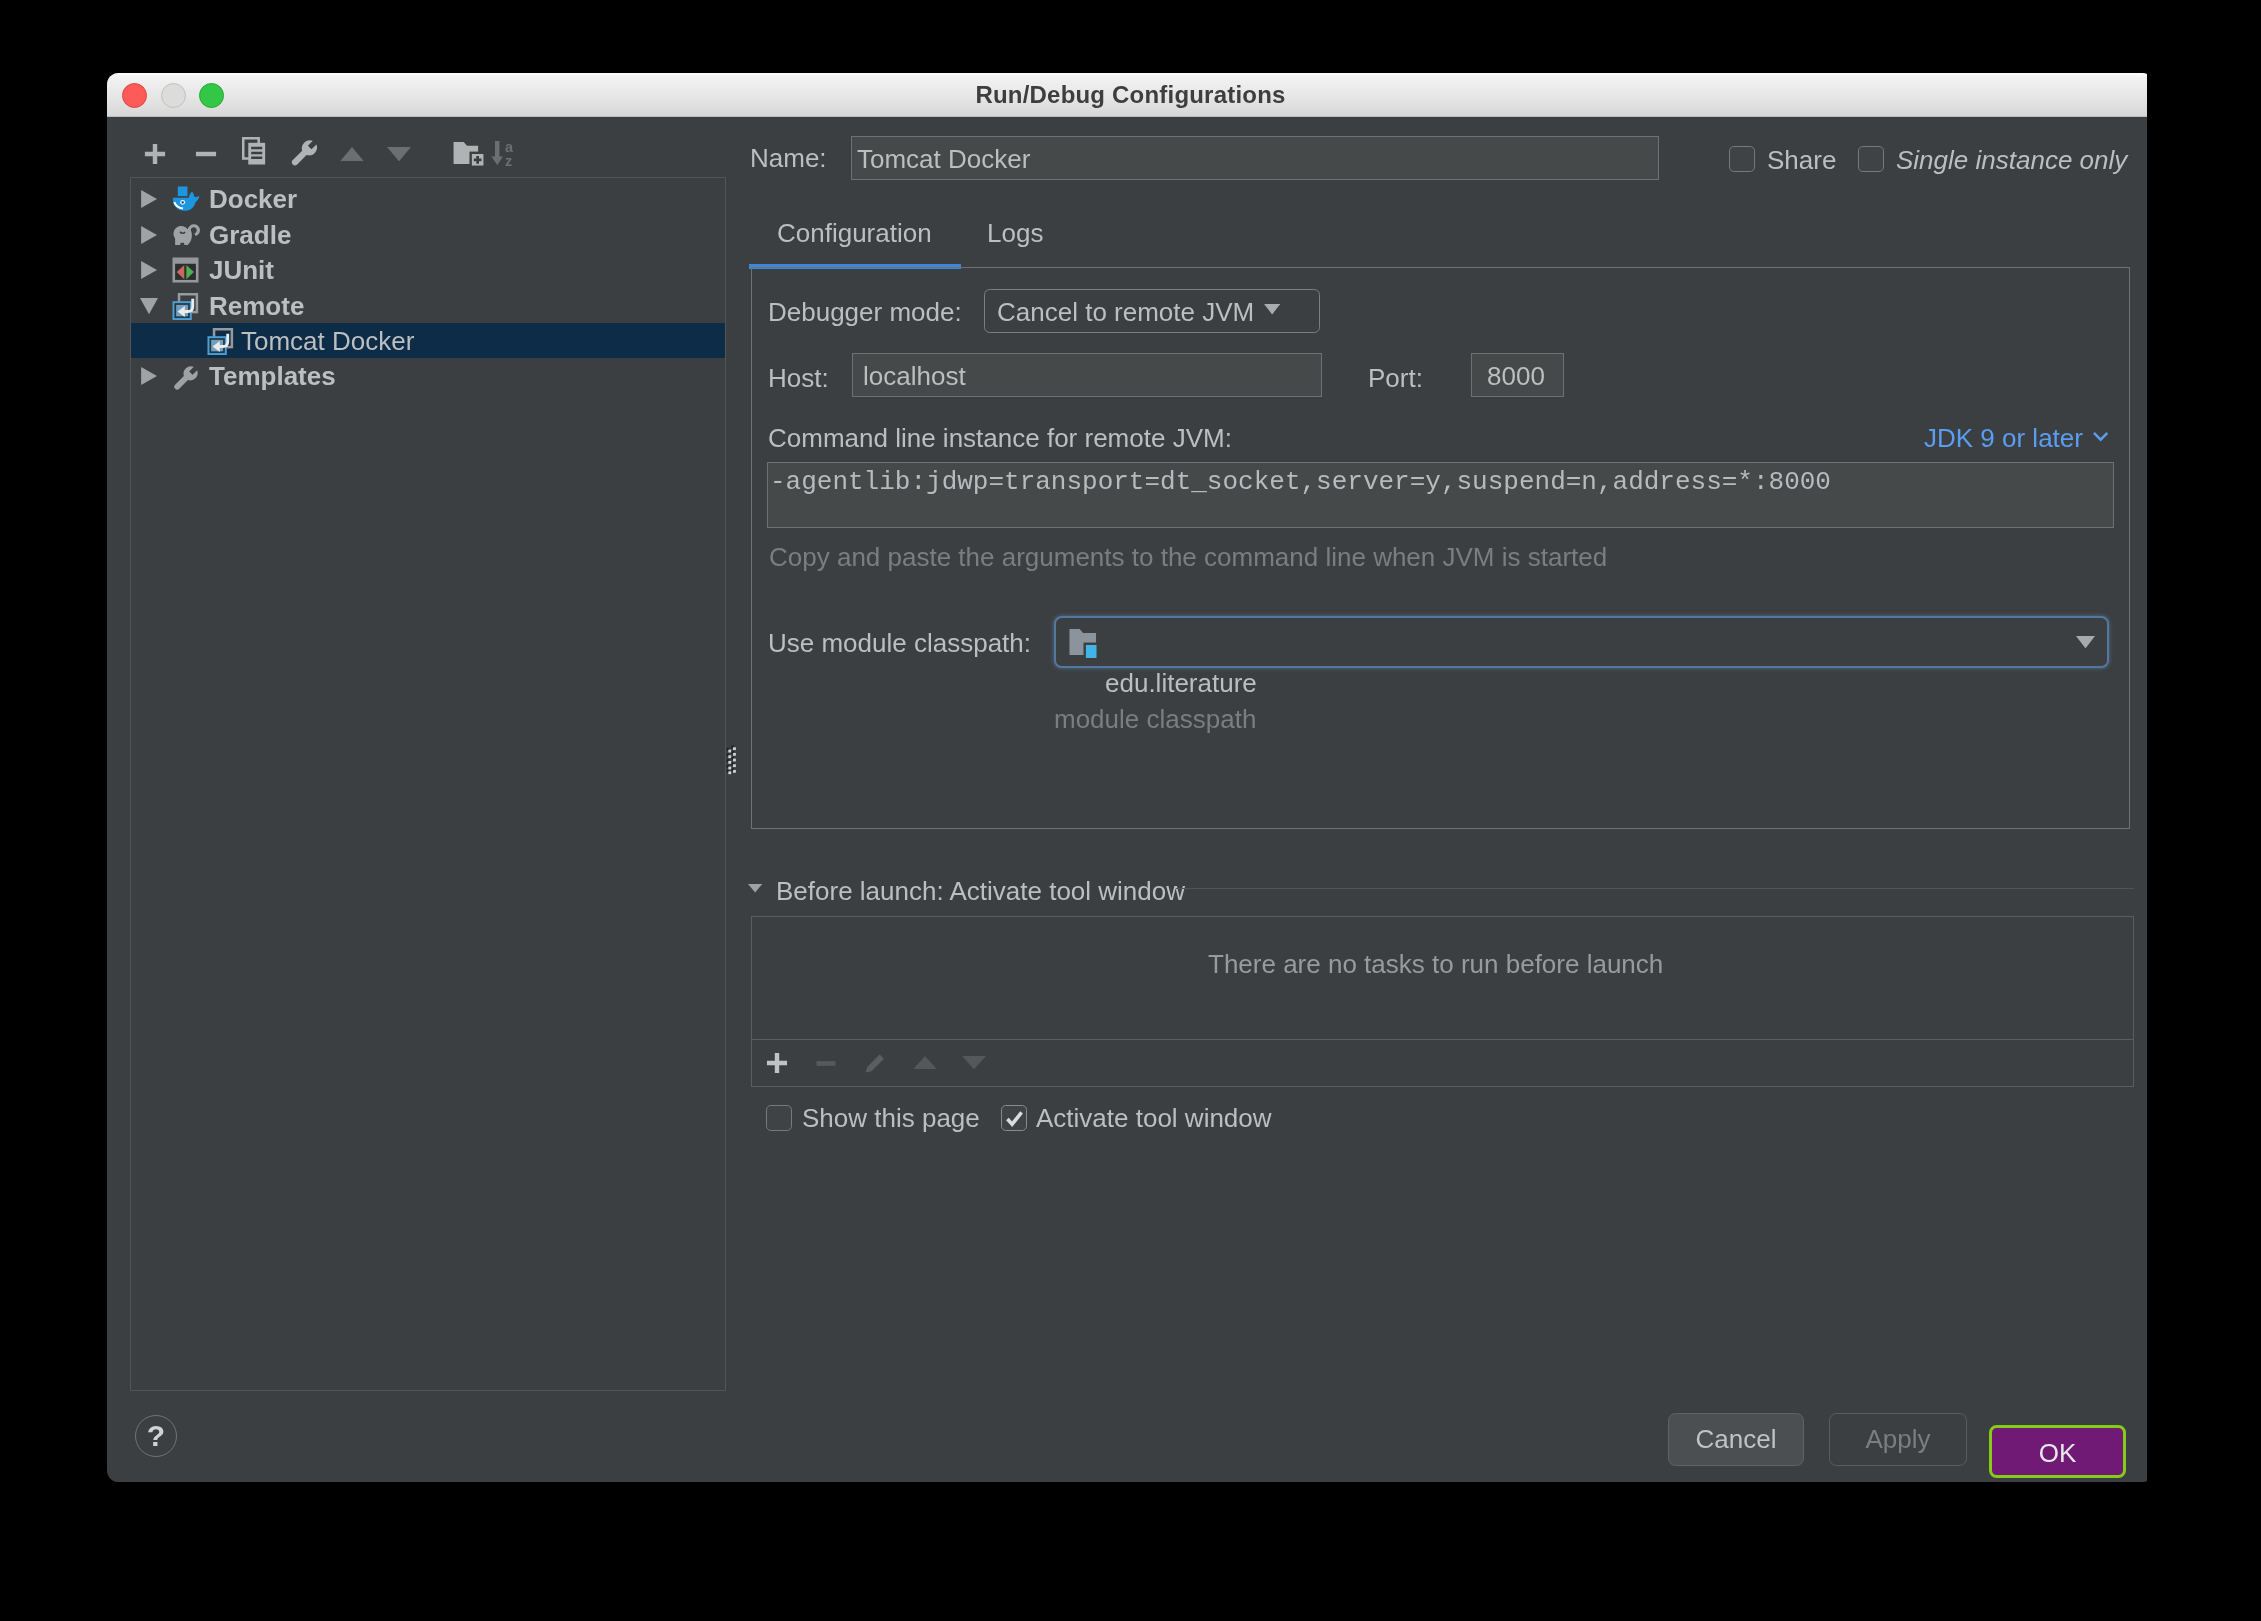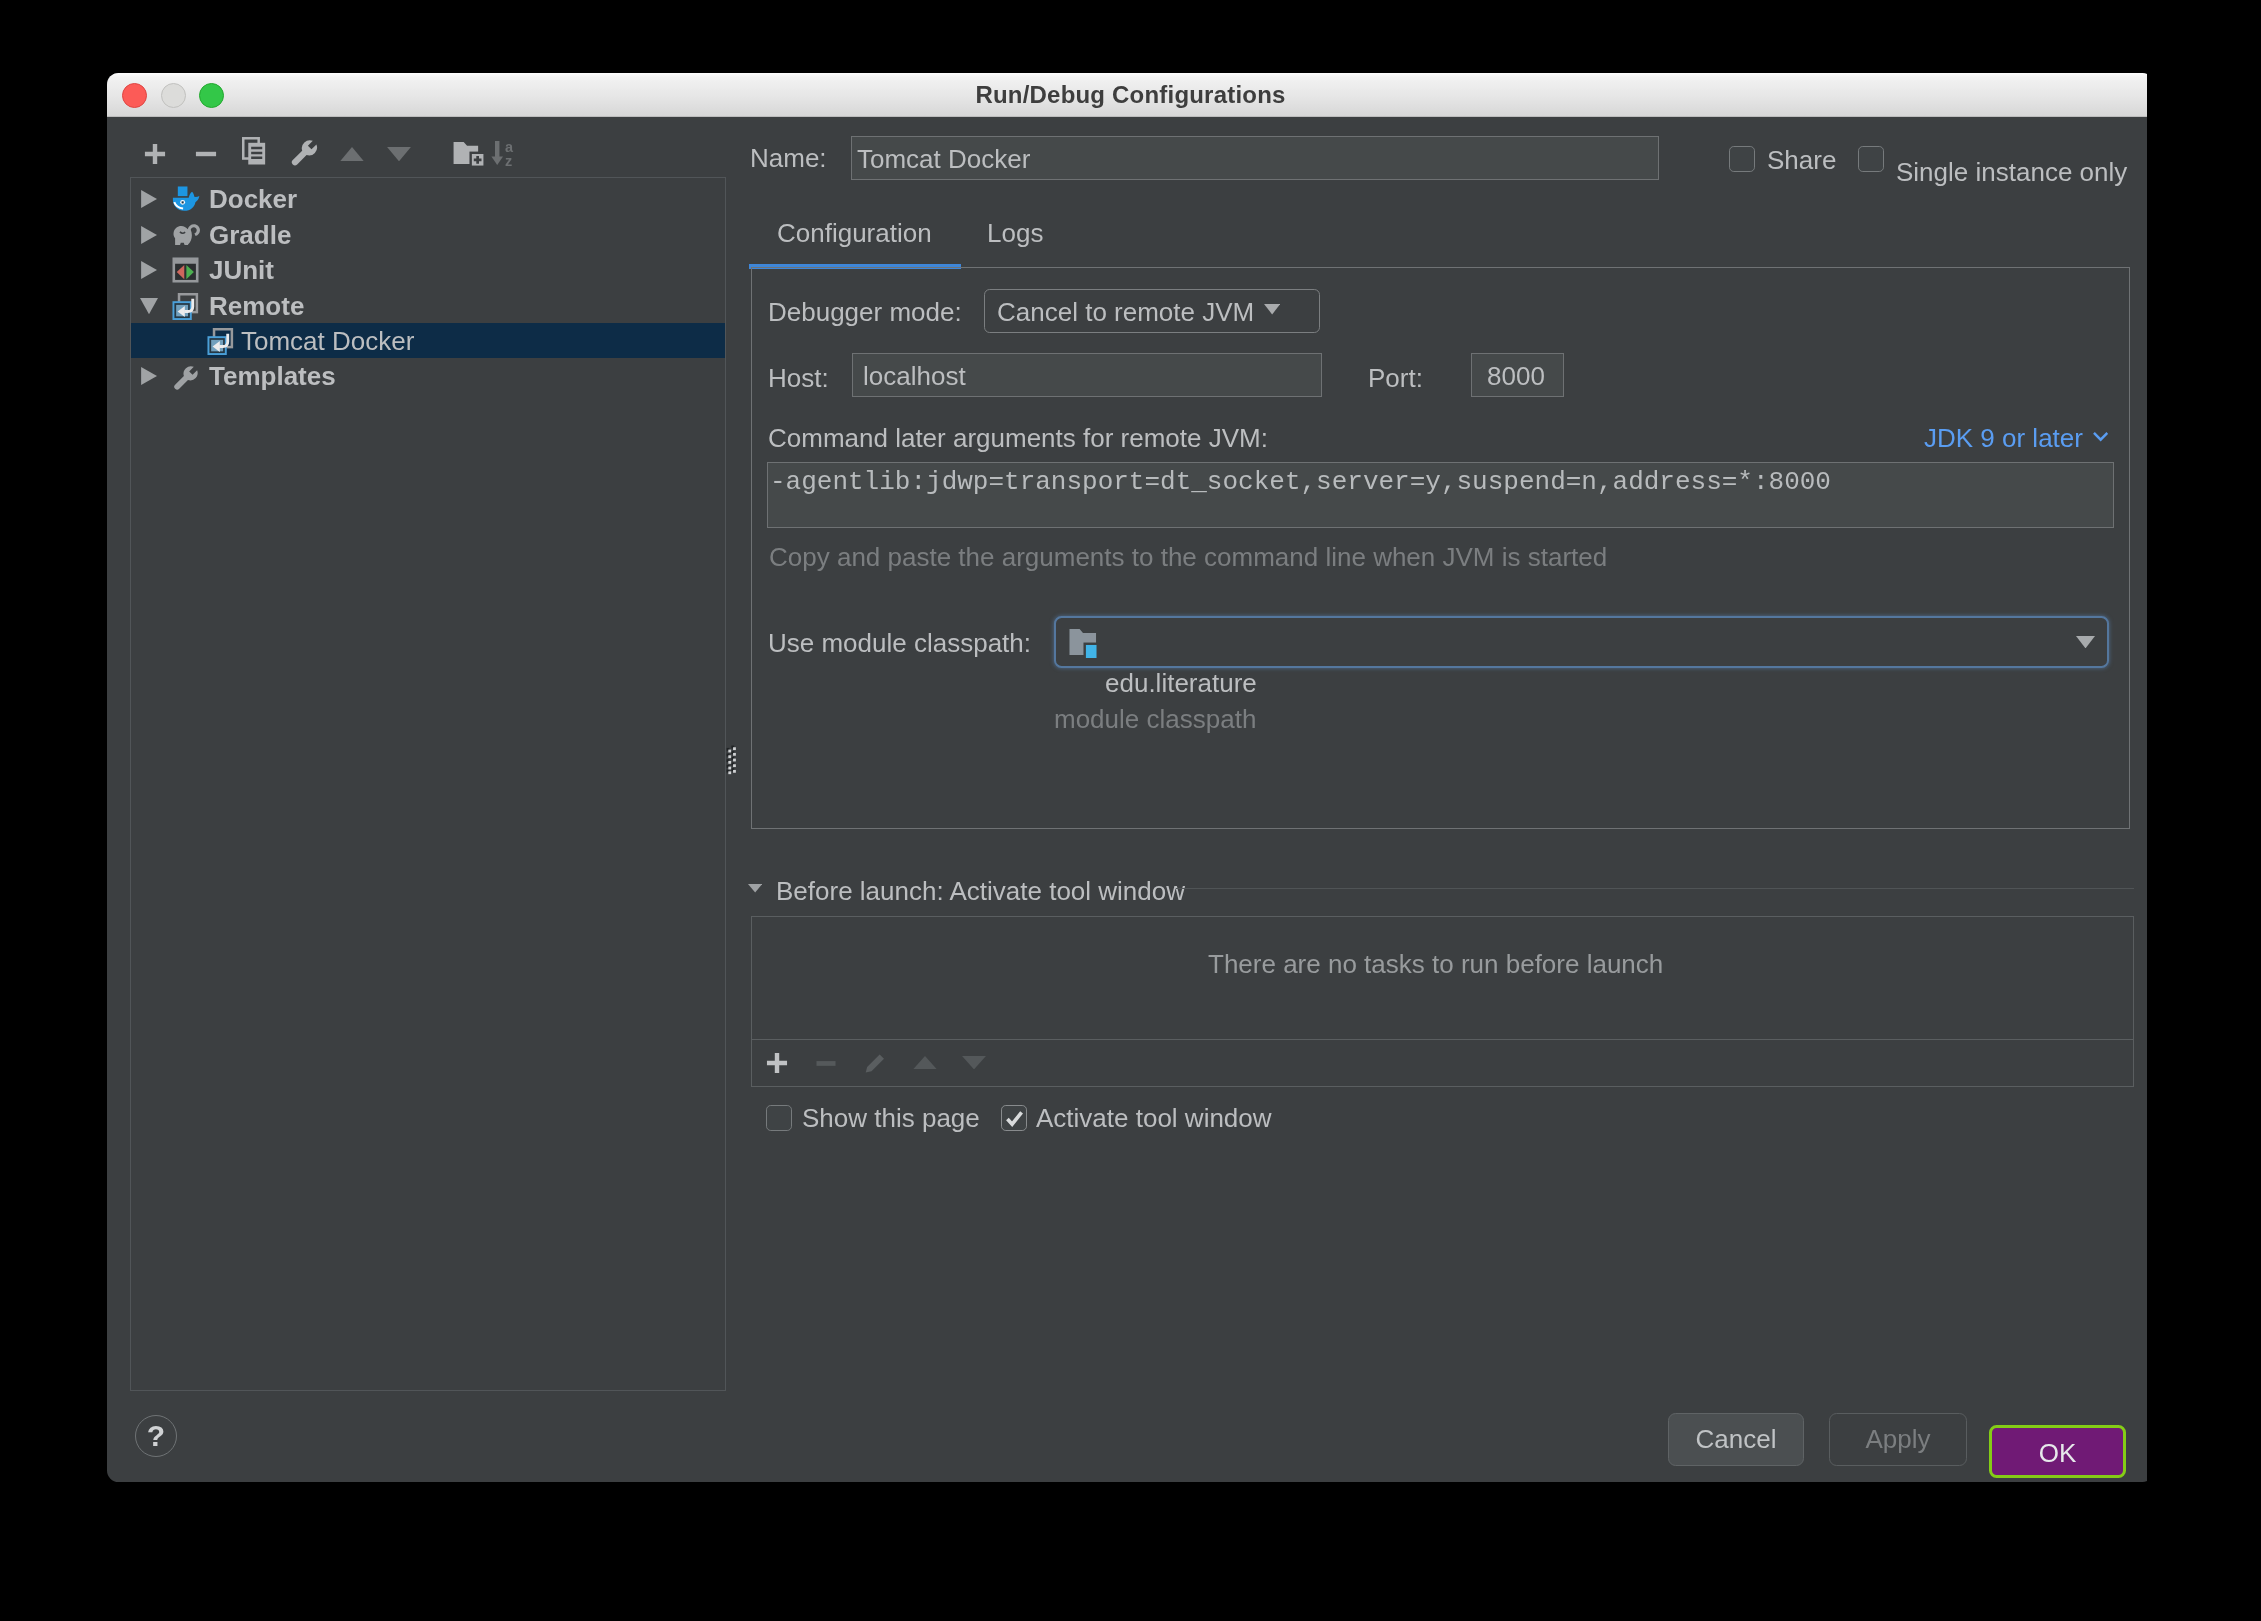--- a/index.html
+++ b/index.html
@@ -135,21 +135,21 @@
   <div class="abs tlabel" style="left:209px;top:291px;">Remote</div>
   <div class="abs tlabel" style="left:241px;top:326px;font-weight:normal;">Tomcat Docker</div>
   <div class="abs tlabel" style="left:209px;top:361px;">Templates</div>
 
   <div class="abs lbl" style="left:750px;top:143px;">Name:</div>
   <div class="abs fld" style="left:851px;top:136px;width:808px;height:44px;"></div>
   <div class="abs fldtxt" style="left:857px;top:144px;">Tomcat Docker</div>
   <div class="abs cb" style="left:1729px;top:146px;"></div>
   <div class="abs lbl" style="left:1767px;top:145px;">Share</div>
   <div class="abs cb" style="left:1858px;top:146px;"></div>
-  <div class="abs lbl" style="left:1896px;top:157px;">Single instance only</div>
+  <div class="abs lbl" style="left:1896px;top:145px;font-style:italic;">Single instance only</div>
 
   <div class="abs lbl" style="left:777px;top:218px;">Configuration</div>
   <div class="abs lbl" style="left:987px;top:218px;">Logs</div>
   <div class="abs" style="left:749px;top:264px;width:212px;height:4.8px;background:#3e86d8;"></div>
 
   <div class="abs" style="left:751px;top:267px;width:1379px;height:562px;border:1px solid #6f7274;box-sizing:border-box;"></div>
 
   <div class="abs lbl" style="left:768px;top:297px;">Debugger mode:</div>
   <div class="abs" style="left:984px;top:289px;width:336px;height:44px;border:1.4px solid #7b7e80;border-radius:5.7px;box-sizing:border-box;"></div>
   <div class="abs fldtxt" style="left:997px;top:297px;">Cancel to remote JVM</div>
@@ -157,21 +157,21 @@
       <path d="M0 0 H17 L8.5 11 Z" fill="#a9abad"></path>
     </svg>
 
   <div class="abs lbl" style="left:768px;top:363px;">Host:</div>
   <div class="abs fld" style="left:852px;top:353px;width:470px;height:44px;"></div>
   <div class="abs fldtxt" style="left:863px;top:361px;">localhost</div>
   <div class="abs lbl" style="left:1368px;top:363px;">Port:</div>
   <div class="abs fld" style="left:1471px;top:353px;width:93px;height:44px;"></div>
   <div class="abs fldtxt" style="left:1487px;top:361px;text-align:right;">8000</div>
 
-  <div class="abs lbl" style="left:768px;top:423px;">Command later arguments for remote JVM:</div>
+  <div class="abs lbl" style="left:768px;top:423px;">Command line instance for remote JVM:</div>
   <div class="abs" style="left:1924px;top:423px;font-size:26px;color:#5a9df2;">JDK 9 or later</div>
   <svg class="abs" style="left:2093px;top:432px" width="15.3" height="9.6" viewBox="0 0 16 10">
       <path d="M1 1 L8 8 L15 1" fill="none" stroke="#5a9df2" stroke-width="2.6"></path>
     </svg>
 
   <div class="abs fld" style="left:767px;top:462px;width:1347px;height:66px;"></div>
   <div class="abs" style="left:770px;top:467px;font-family:'Liberation Mono',monospace;font-size:26px;color:#b8bbbd;white-space:nowrap;">-agentlib:jdwp=transport=dt_socket,server=y,suspend=n,address=*:8000</div>
   <div class="abs lbl dim" style="left:769px;top:542px;">Copy and paste the arguments to the command line when JVM is started</div>
 
   <div class="abs lbl" style="left:768px;top:628px;text-align:center;">Use module classpath:</div>

